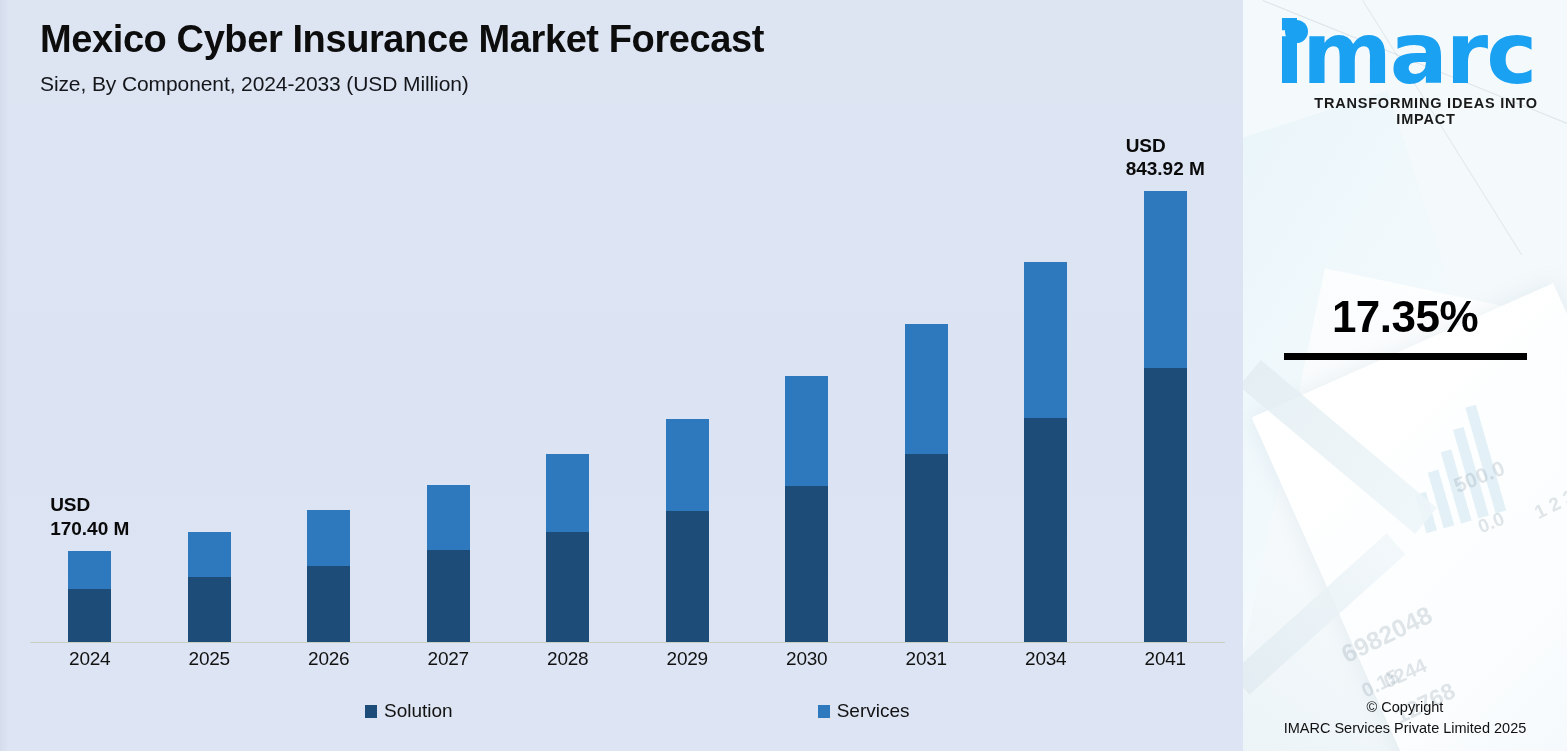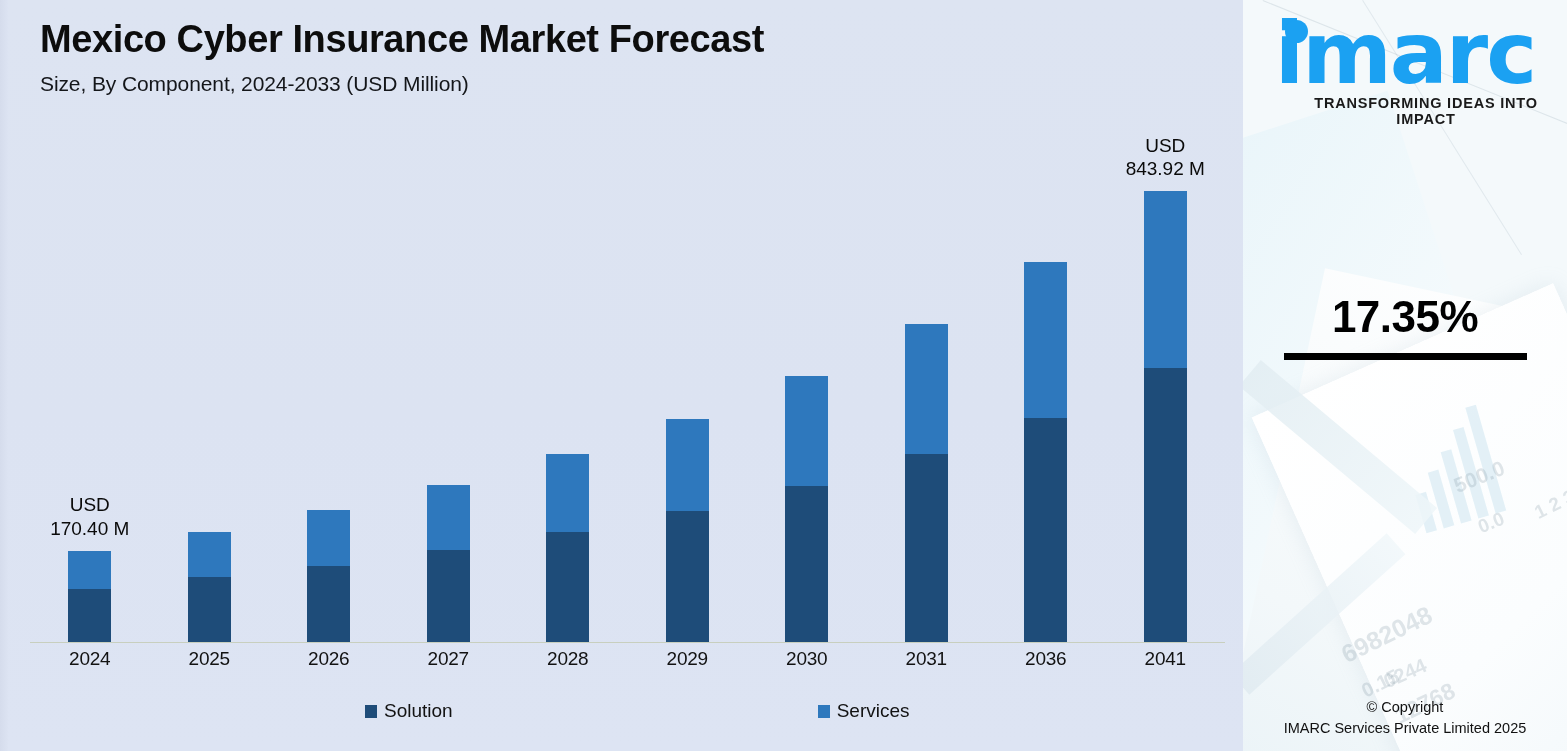--- a/index.html
+++ b/index.html
@@ -86,23 +86,22 @@
     flex-direction: column;
     justify-content: flex-end;
   }
   .seg-services { background: #2e78bd; width: 100%; }
   .seg-solution { background: #1e4c79; width: 100%; }
 
   .bar-value-label {
     position: absolute;
     left: 50%;
     transform: translateX(-50%);
-    text-align: center;
     font-size: 19px;
-    font-weight: 400;
+    font-weight: 700;
     color: #0a0a0a;
     line-height: 1.25;
     white-space: nowrap;
   }
 
   
   #x-axis {
     position: absolute;
     left: 30px;
     top: 648px;
@@ -350,21 +349,21 @@
 
     <div id="x-axis">
         <div class="x-tick">2024</div>
         <div class="x-tick">2025</div>
         <div class="x-tick">2026</div>
         <div class="x-tick">2027</div>
         <div class="x-tick">2028</div>
         <div class="x-tick">2029</div>
         <div class="x-tick">2030</div>
         <div class="x-tick">2031</div>
-        <div class="x-tick">2036</div>
+        <div class="x-tick">2034</div>
         <div class="x-tick">2041</div>
       </div>
 
     <div id="legend">
       <div class="legend-item solution">
         <span class="legend-swatch" style="background: rgb(30, 76, 121);"></span>
         <span>Solution</span>
       </div>
       <div class="legend-item services">
         <span class="legend-swatch" style="background: rgb(46, 120, 189);"></span>

